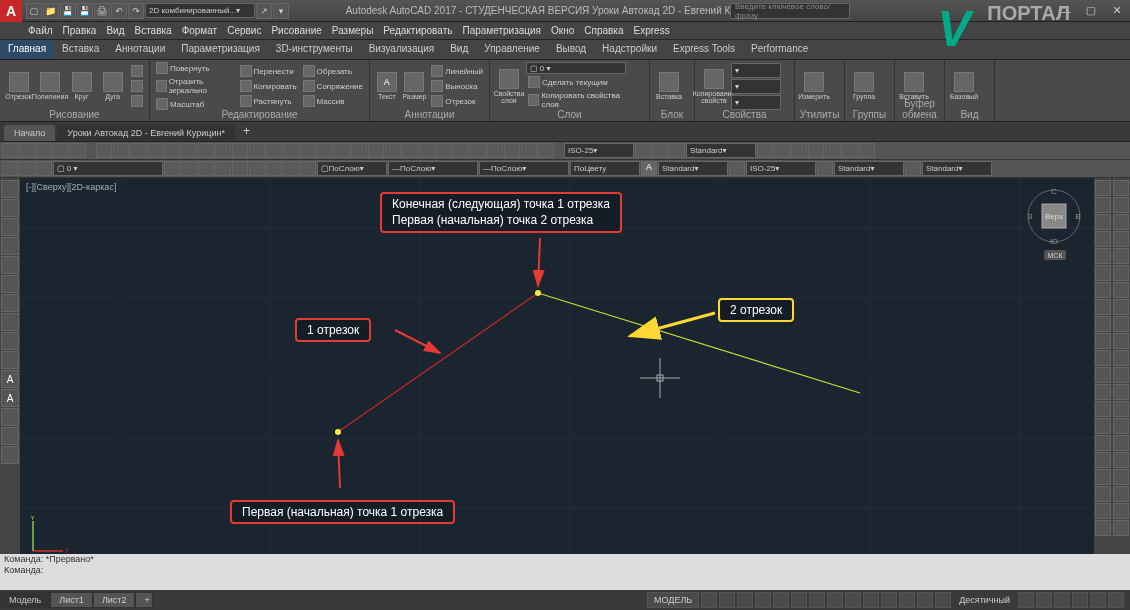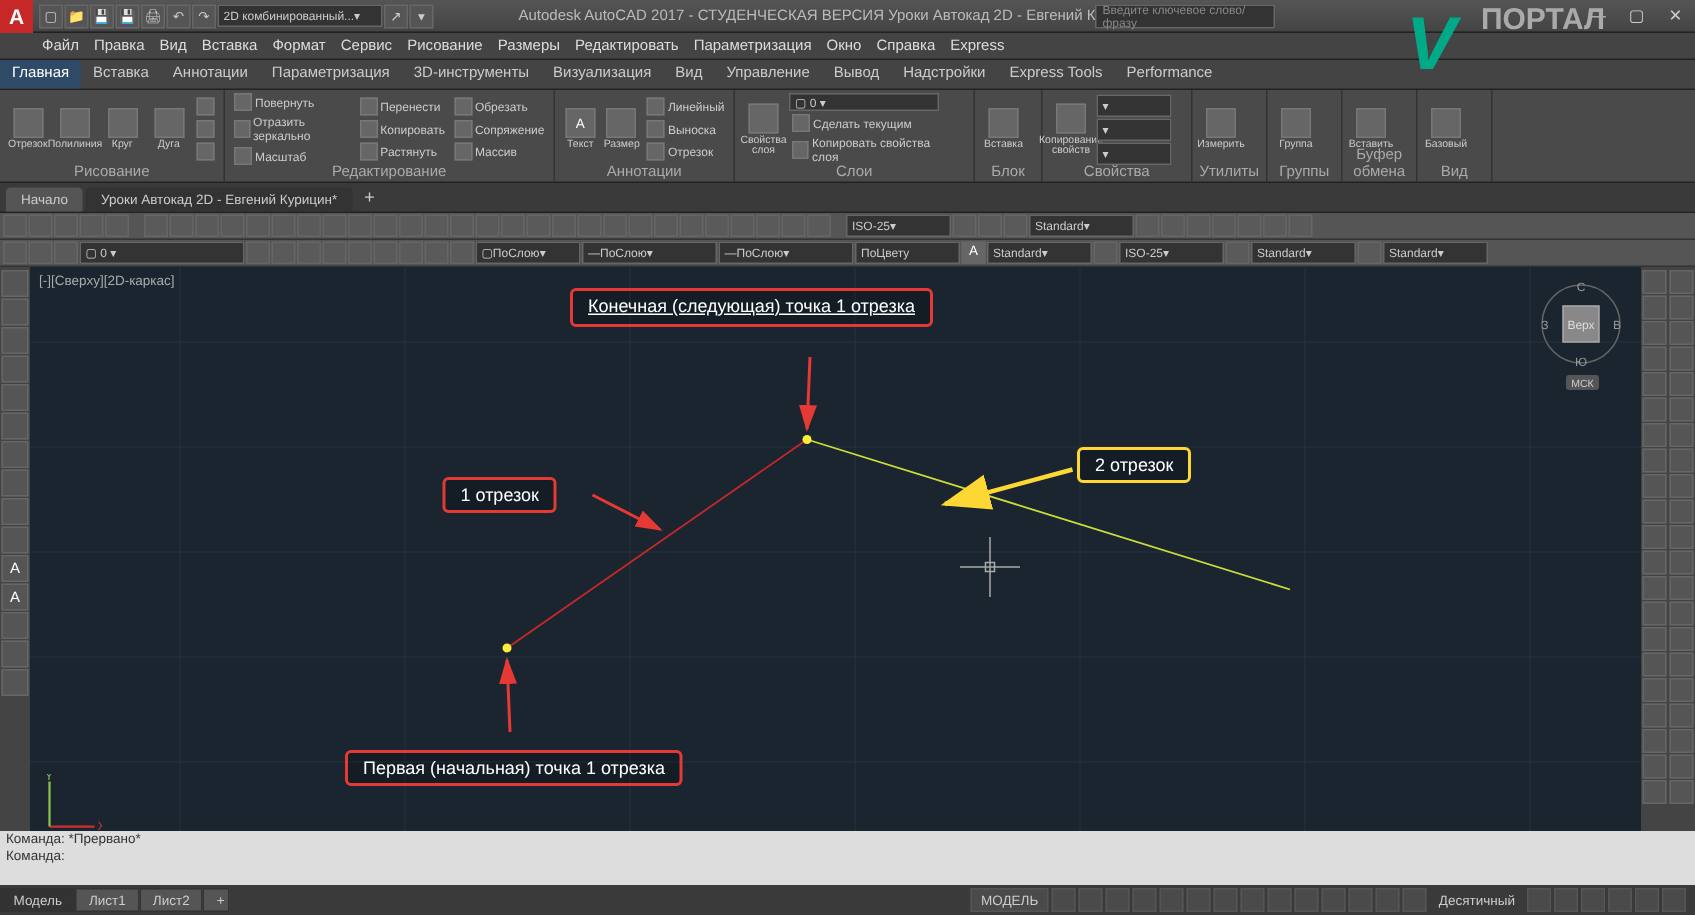--- a/index.html
+++ b/index.html
@@ -497,22 +497,23 @@
           <path d="M0,0 L0,8 L11,4 z" fill="#fdd835"></path>
         </marker>
     </defs>
     <line x1="520" y1="60" x2="518" y2="108" stroke="#e53935" stroke-width="2" marker-end="url(#arrR)"></line>
     <line x1="375" y1="152" x2="420" y2="175" stroke="#e53935" stroke-width="2" marker-end="url(#arrR)"></line>
     <line x1="320" y1="310" x2="318" y2="262" stroke="#e53935" stroke-width="2" marker-end="url(#arrR)"></line>
     <line x1="695" y1="135" x2="610" y2="158" stroke="#fdd835" stroke-width="3" marker-end="url(#arrY)"></line>
   </svg>
 
   
-  <div class="annotation ann-red" style="top:14px;left:360px;text-align:left;line-height:1.3;text-decoration:underline;">
+  <div class="annotation ann-red" style="top:14px;left:360px;text-align:left;line-height:1.3;">
     <div>Конечная (следующая) точка 1 отрезка</div>
+    <div>Первая (начальная) точка 2 отрезка</div>
   </div>
   <div class="annotation ann-red" style="top:140px;left:275px;">1 отрезок</div>
   <div class="annotation ann-yellow" style="top:120px;left:698px;">2 отрезок</div>
   <div class="annotation ann-red" style="top:322px;left:210px;">Первая (начальная) точка 1 отрезка</div>
 
   
   <div class="viewcube">
     <svg width="60" height="80" viewBox="0 0 60 80">
       <circle cx="30" cy="30" r="26" fill="none" stroke="#666" stroke-width="1"></circle>
       <rect x="18" y="18" width="24" height="24" fill="#888" stroke="#aaa"></rect>

